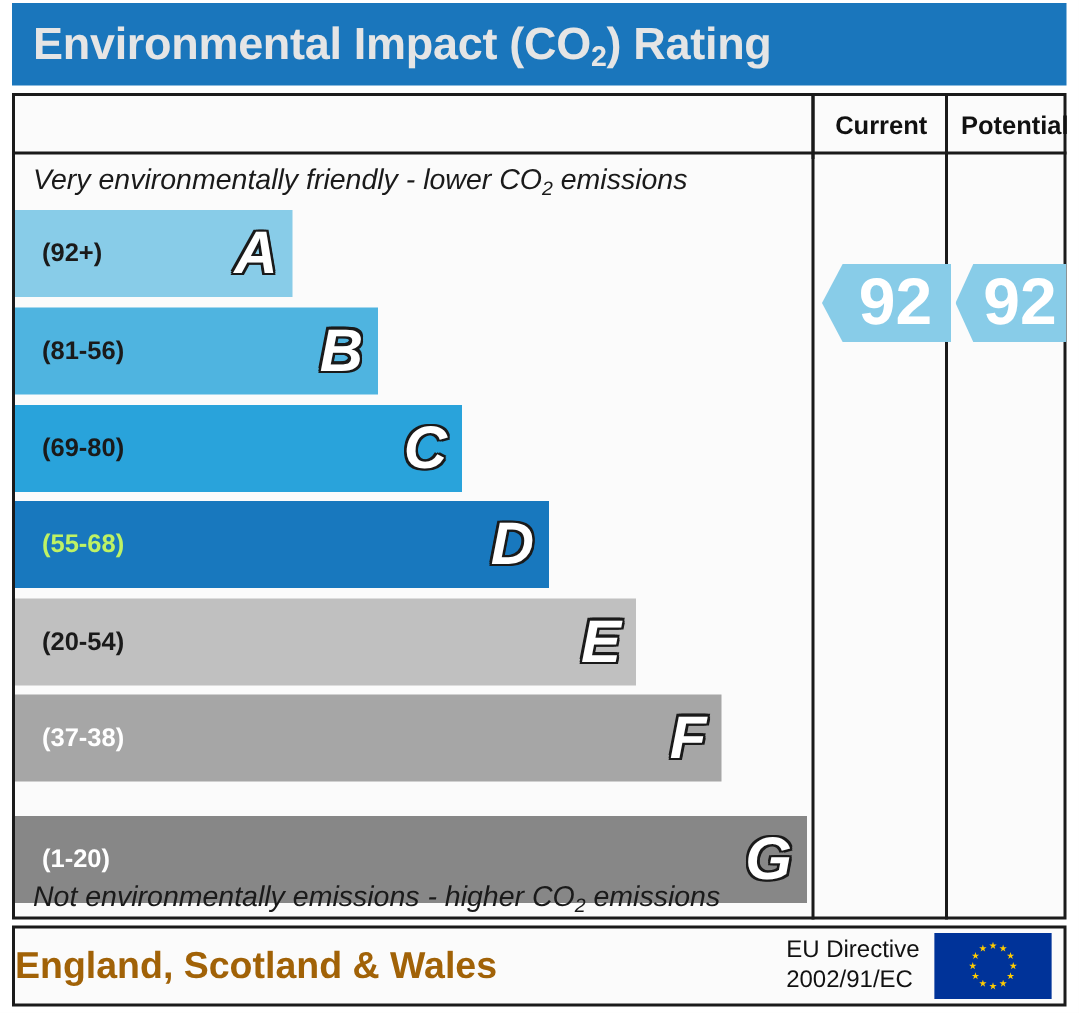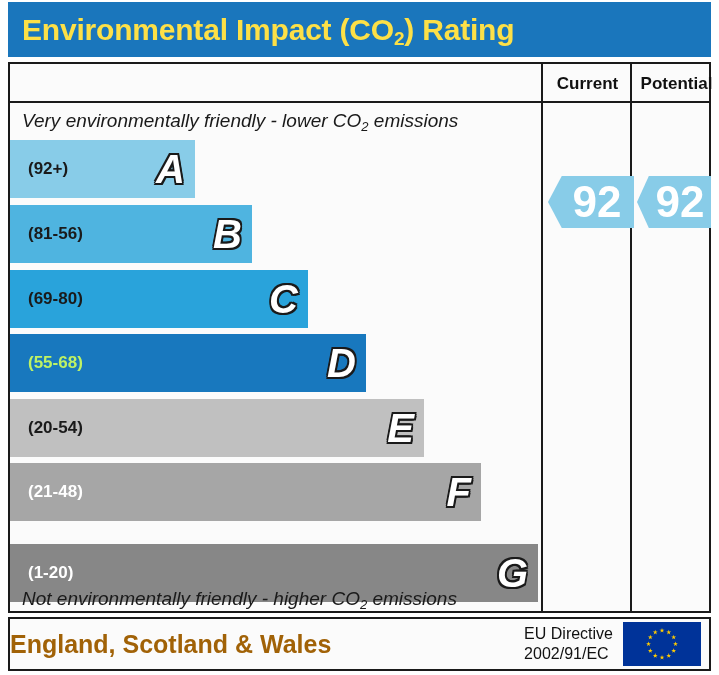--- a/index.html
+++ b/index.html
@@ -25,21 +25,21 @@
     position: absolute;
     left: 8px;
     top: 2px;
     width: 703px;
     height: 55px;
     background: #1a76bc;
     display: flex;
     align-items: center;
   }
   .title-text {
-    color: #fde047;
+    color: #e5e5e5;
     font-size: 30px;
     font-weight: bold;
     letter-spacing: -0.2px;
     padding-left: 14px;
     white-space: nowrap;
   }
   .title-text sub {
     font-size: 19px;
     vertical-align: baseline;
     position: relative;
@@ -248,39 +248,39 @@
       </div>
       <div class="band" style="top: 334px; width: 356px; background: rgb(24, 120, 190);">
         <span class="band-range" style="color: #bef264; text-align: center;">(55-68)</span>
         <span class="band-letter">D</span>
       </div>
       <div class="band" style="top: 399px; width: 414px; background: rgb(192, 192, 192);">
         <span class="band-range" style="color: rgb(26, 26, 26);">(20-54)</span>
         <span class="band-letter">E</span>
       </div>
       <div class="band" style="top: 463px; width: 471px; background: rgb(166, 166, 166);">
-        <span class="band-range" style="color: rgb(255, 255, 255);">(21-48)</span>
+        <span class="band-range" style="color: rgb(255, 255, 255);">(37-38)</span>
         <span class="band-letter">F</span>
       </div>
       <div class="band" style="top: 544px; width: 528px; background: rgb(135, 135, 135);">
         <span class="band-range" style="color: rgb(255, 255, 255);">(1-20)</span>
         <span class="band-letter">G</span>
       </div>
     </div>
 
   <div id="arrows-container">
       <div class="arrow" style="left: 548px; top: 176px; width: 86px; background: rgb(136, 204, 232);">
         <span class="arrow-value">92</span>
       </div>
       <div class="arrow" style="left: 637px; top: 176px; width: 74px; background: rgb(136, 204, 232);">
         <span class="arrow-value">92</span>
       </div>
     </div>
 
-  <div class="caption bottom"><span>Not environmentally friendly - higher CO</span><sub>2</sub><span> emissions</span></div>
+  <div class="caption bottom"><span>Not environmentally emissions - higher CO</span><sub>2</sub><span> emissions</span></div>
 
   <div class="footer">
     <div class="footer-region">England, Scotland &amp; Wales</div>
     <div class="footer-directive">
       <div>EU Directive</div>
       <div>2002/91/EC</div>
     </div>
     <div class="eu-flag">
       <svg width="78" height="44" viewBox="0 0 78 44" aria-hidden="true">
         <rect x="0" y="0" width="78" height="44" fill="#003399"></rect>

